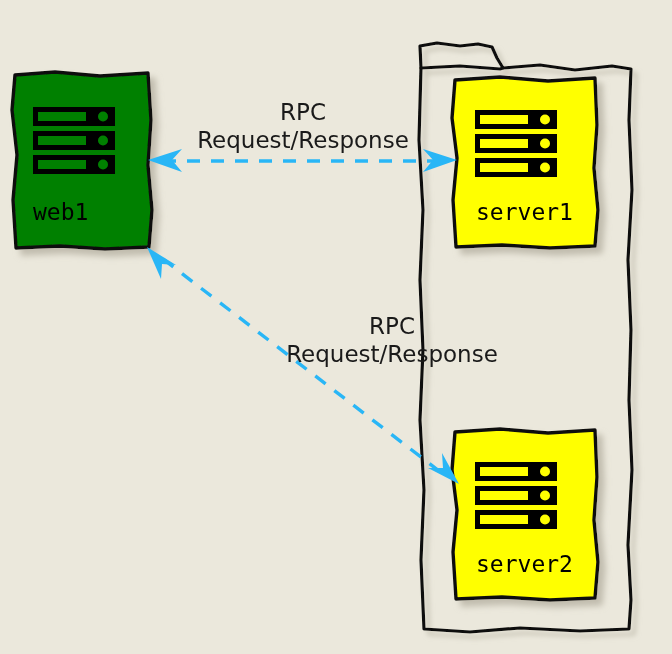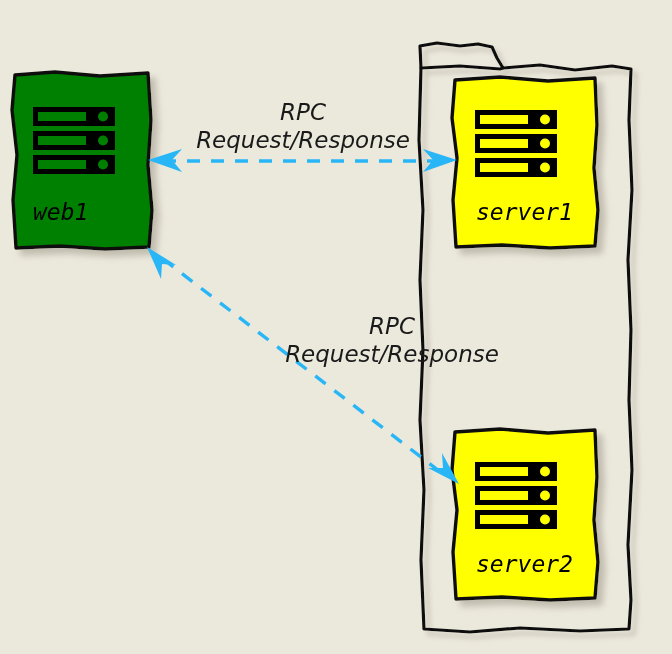--- a/index.html
+++ b/index.html
@@ -7,21 +7,20 @@
     padding: 0;
     background: #ebe8dc;
   }
   #stage {
     position: relative;
     width: 672px;
     height: 654px;
     background: #ebe8dc;
     overflow: hidden;
     font-family: "DejaVu Sans", sans-serif;
-    font-style: italic;
   }
   #stage svg.layer {
     position: absolute;
     left: 0;
     top: 0;
     width: 672px;
     height: 654px;
   }
   .node-label {
     font-family: "DejaVu Sans Mono", monospace;

